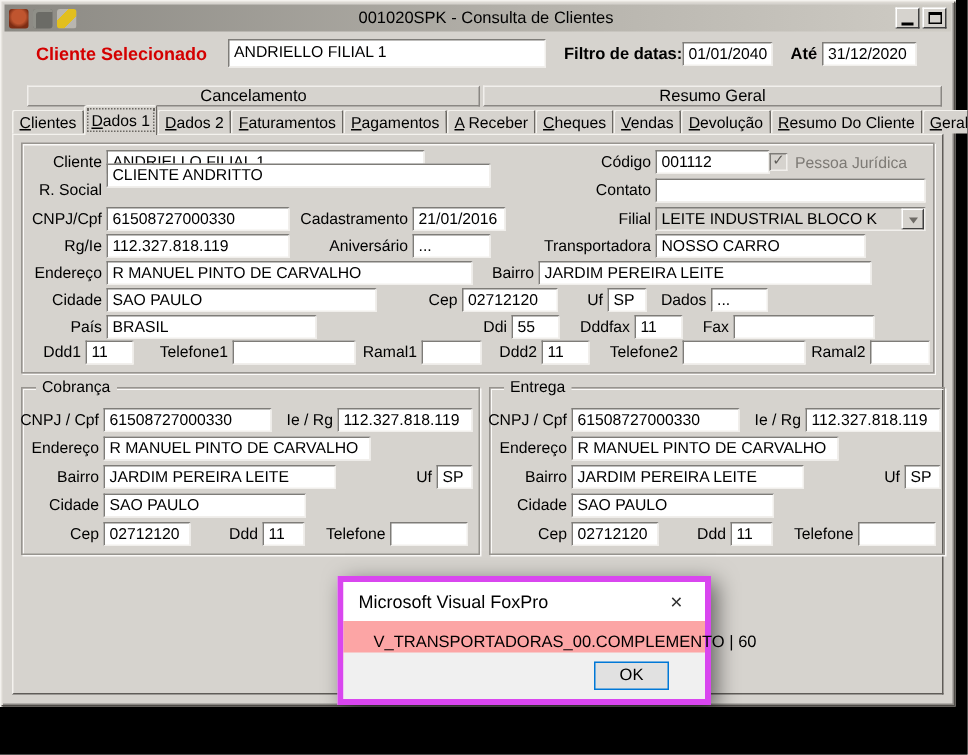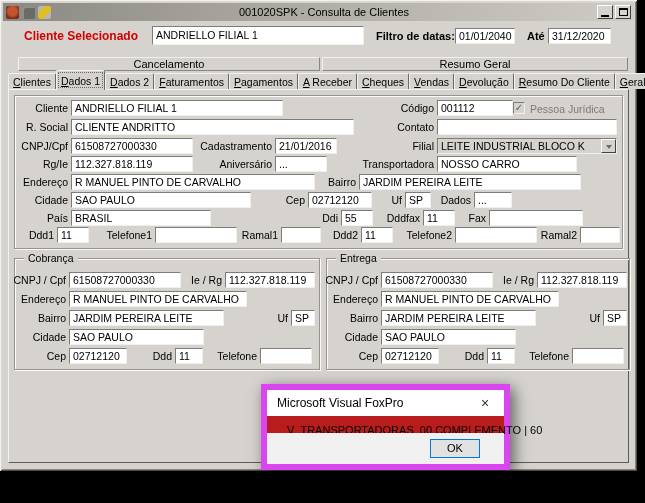--- a/index.html
+++ b/index.html
@@ -54,25 +54,25 @@
   .check { font-size:10px; line-height:10px; color:#5f5c58; }
 
   .combo { display:flex; justify-content:space-between; background:#d6d3ce; padding:0; }
   .combo-text { padding:0 3px; line-height:14px; overflow:hidden; white-space:nowrap; flex:1; }
   .combo-btn { width:15px; height:14px; background:#d6d3ce; border:1px solid; border-color:#fff #404040 #404040 #fff;
     display:flex; align-items:center; justify-content:center; }
   .arr { width:0; height:0; border:3px solid transparent; border-top:4px solid #6e6b66; margin-top:4px; }
 
   
   #dialog { position:absolute; left:225px; top:384px; width:249px; height:86px; background:#fff;
-    border:6px solid #d946ef; box-shadow:4px 4px 14px rgba(0,0,0,.55); z-index:10;margin-left:36px; }
+    border:4px solid #d946ef; box-shadow:4px 4px 14px rgba(0,0,0,.55); z-index:10; }
   .dlg-title { position:relative; height:26px; display:flex; align-items:center; padding-left:10px; font-size:12px; background:#fff; }
   .dlg-close { position:absolute; right:0; top:0; width:38px; height:26px; display:flex; align-items:center; justify-content:center;
     font-size:14px; color:#333; }
-  .dlg-body { height:28px; padding:8px 0 0 20px; font-size:11px; background:#b91c1c; white-space:nowrap; }
+  .dlg-body { height:28px; padding:8px 0 0 20px; font-size:11px; background:#fca5a5; white-space:nowrap; }
   .dlg-footer { position:absolute; left:0; right:0; bottom:0; height:31px; background:#f0f0f0;
     display:flex; align-items:center; justify-content:flex-end; padding-right:24px; }
   .dlg-ok { width:50px; height:19px; background:#e1e1e1; border:1px solid #0078d7; text-align:center; line-height:17px; font-size:11px; }
 </style>
 </head>
 <body>
 
 <div id="screen">
   <div id="window">
 
@@ -123,21 +123,21 @@
     <div class="lbl" style="right:569px;top:102px">Cliente</div>
     <div class="fld" style="left:71px;top:100px;width:212px">ANDRIELLO FILIAL 1</div>
     <div class="lbl" style="right:203px;top:102px">Código</div>
     <div class="fld" style="left:437px;top:100px;width:76px">001112</div>
     <div class="checkbox" style="left:513px;top:102px">
       <span class="check">✓</span>
     </div>
     <div class="lbl dis" style="left:530px;top:103px">Pessoa Jurídica</div>
 
     <div class="lbl" style="right:569px;top:121px">R. Social</div>
-    <div class="fld" style="left:71px;top:119px;width:283px">CLIENTE ANDRITTO</div>
+    <div class="fld" style="left:71px;top:109px;width:256px">CLIENTE ANDRITTO</div>
     <div class="lbl" style="right:203px;top:121px">Contato</div>
     <div class="fld" style="left:437px;top:119px;width:180px"></div>
 
     <div class="lbl" style="right:569px;top:140px">CNPJ/Cpf</div>
     <div class="fld" style="left:71px;top:138px;width:122px">61508727000330</div>
     <div class="lbl" style="right:365px;top:140px">Cadastramento</div>
     <div class="fld" style="left:275px;top:138px;width:62px">21/01/2016</div>
     <div class="lbl" style="right:203px;top:140px">Filial</div>
     <div class="fld combo" style="left:437px;top:138px;width:180px">
       <span class="combo-text">LEITE INDUSTRIAL BLOCO K</span>

